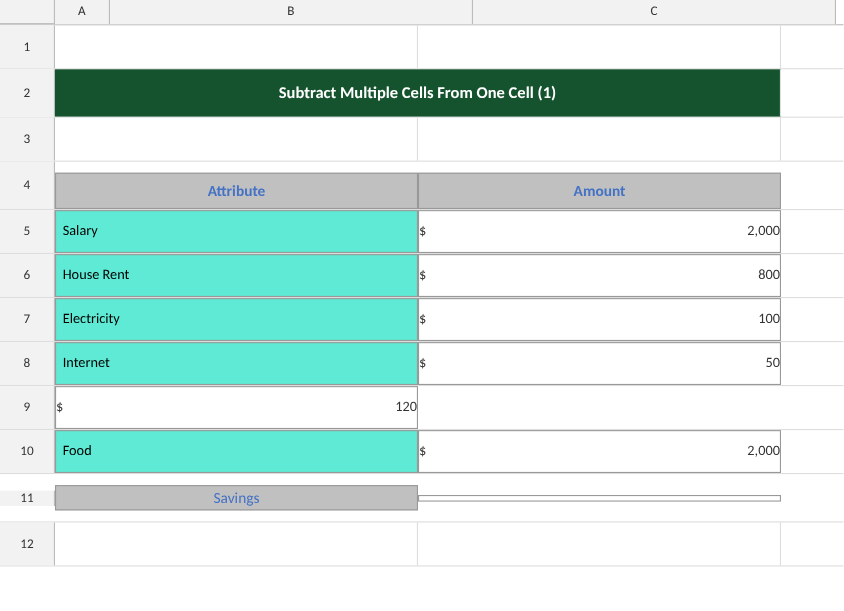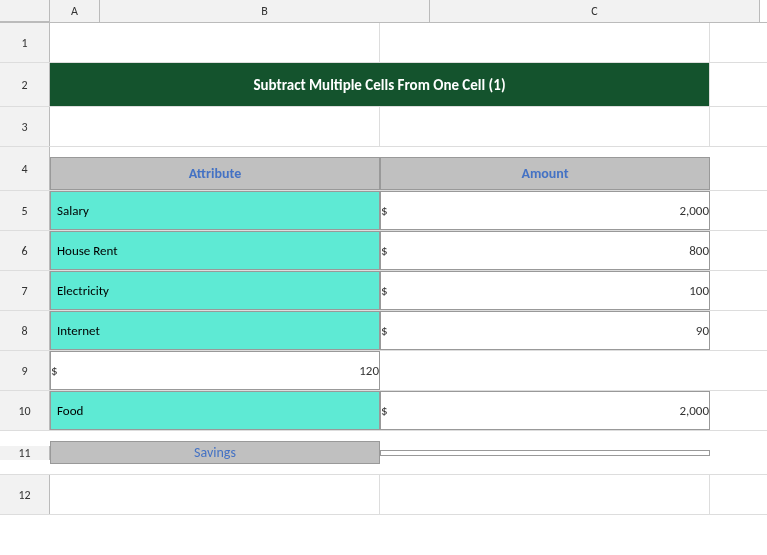--- a/index.html
+++ b/index.html
@@ -233,21 +233,21 @@
         <span class="currency-symbol">$</span>
         <span class="amount-value">100</span>
       </div>
     </div>
 
     <div class="row">
       <div class="row-num">8</div>
       <div class="cell cell-b data-cell-b">Internet</div>
       <div class="data-cell-c cell-c">
         <span class="currency-symbol">$</span>
-        <span class="amount-value">90</span>
+        <span class="amount-value">50</span>
       </div>
     </div>
 
     <div class="row">
       <div class="row-num">9</div>
       <div class="data-cell-c cell-c">
         <span class="currency-symbol">$</span>
         <span class="amount-value">120</span>
       </div>
     </div>

